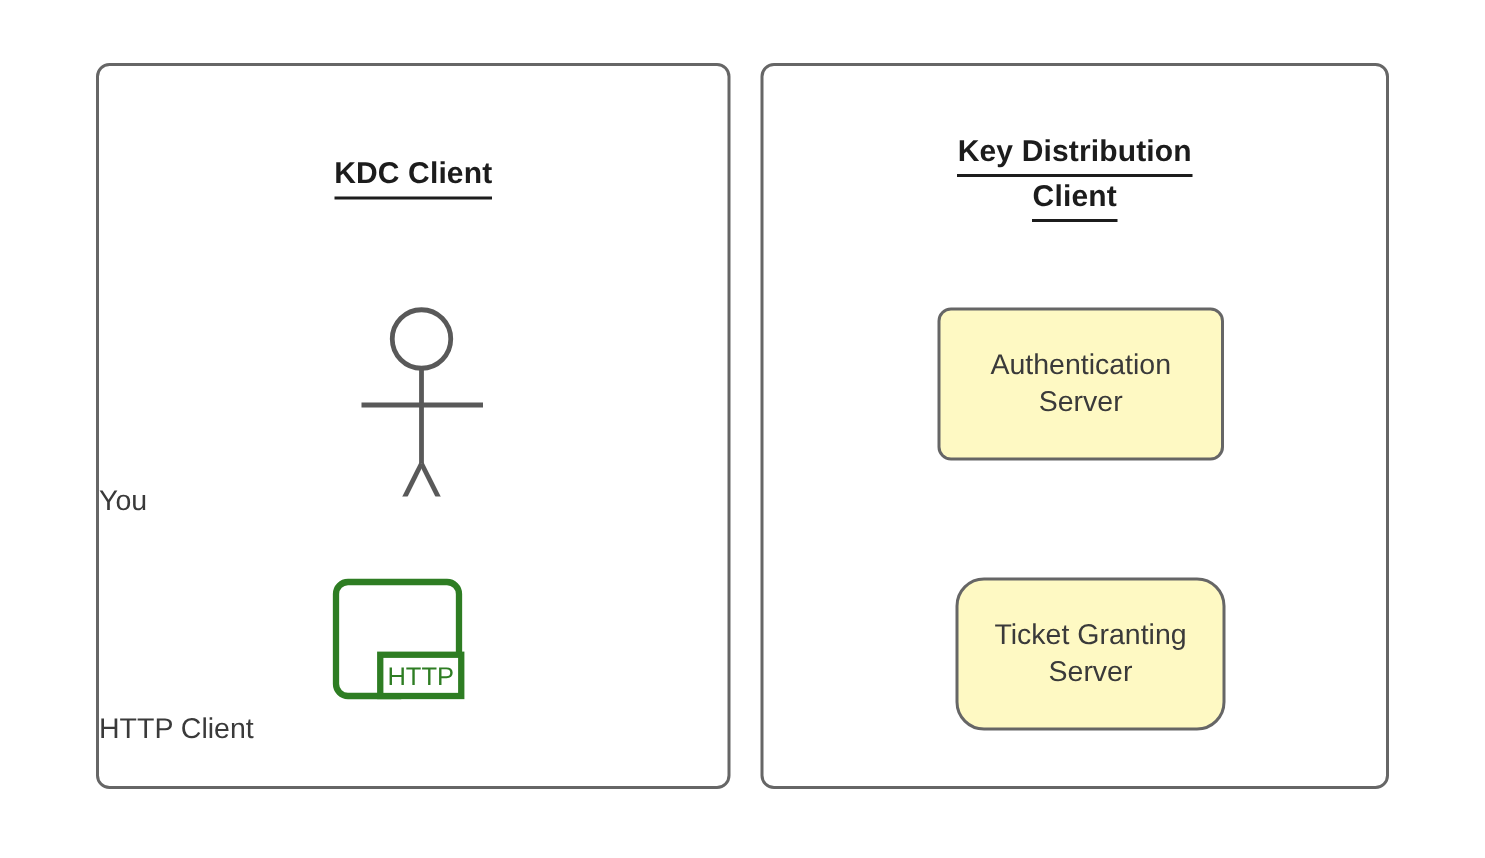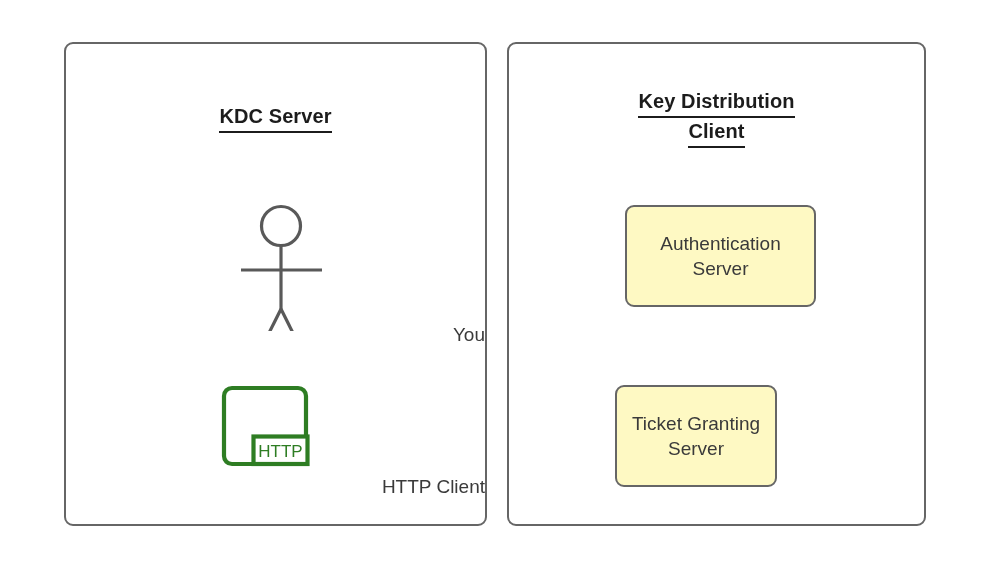--- a/index.html
+++ b/index.html
@@ -67,21 +67,21 @@
     top: 112px;
     width: 120px;
     height: 175px;
   }
   #stick-figure svg { display: block; }
 
   .figure-label {
     position: absolute;
     left: 0;
     width: 100%;
-    text-align: right;
+    text-align: left;
     font-size: 19px;
     line-height: 23px;
     color: #3a3a3a;
   }
   #label-you { top: 279px; }
 
   
   #http-service-icon {
     position: absolute;
     left: 154px;
@@ -108,36 +108,37 @@
     color: #3a3a3a;
     padding: 4px 10px;
   }
   #box-authentication-server {
     left: 116px;
     top: 161px;
     width: 191px;
     height: 102px;
   }
   #box-ticket-granting-server {
-    left: 106px;
+    left: 128px;
     top: 341px;
-    width: 162px;
+    width: 180px;
     height: 102px;
+    border-radius: 19px;
   }
   .kdc-box span { display: block; }
 </style>
 </head>
 <body>
 
 <div id="canvas">
 
   <div class="panel" id="panel-kdc-client">
 
     <div class="panel-title" id="title-kdc-client">
-      <span class="tline">KDC Server</span>
+      <span class="tline">KDC Client</span>
     </div>
 
     <div id="stick-figure">
       <svg width="120" height="175" viewBox="0 0 120 175" xmlns="http://www.w3.org/2000/svg">
         <g fill="none" stroke="#595959" stroke-width="3.2" stroke-linecap="butt">
           <circle cx="59" cy="70" r="19.5"></circle>
           <line x1="59" y1="89.5" x2="59" y2="153"></line>
           <line x1="19" y1="114" x2="100" y2="114"></line>
           <line x1="59" y1="153" x2="29" y2="213"></line>
           <line x1="59" y1="153" x2="89" y2="213"></line>

